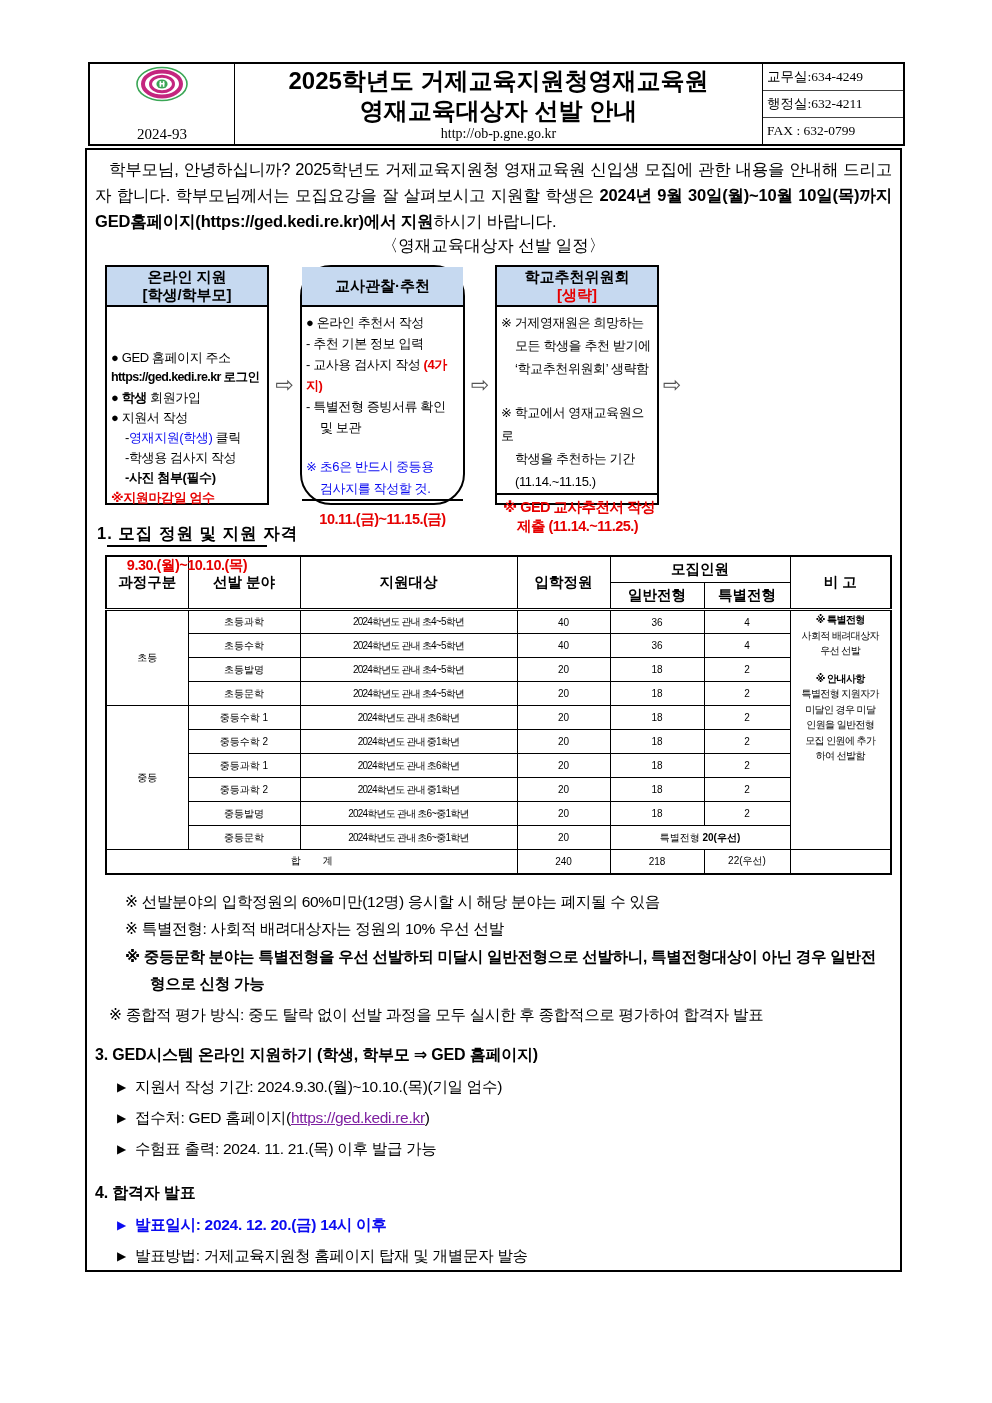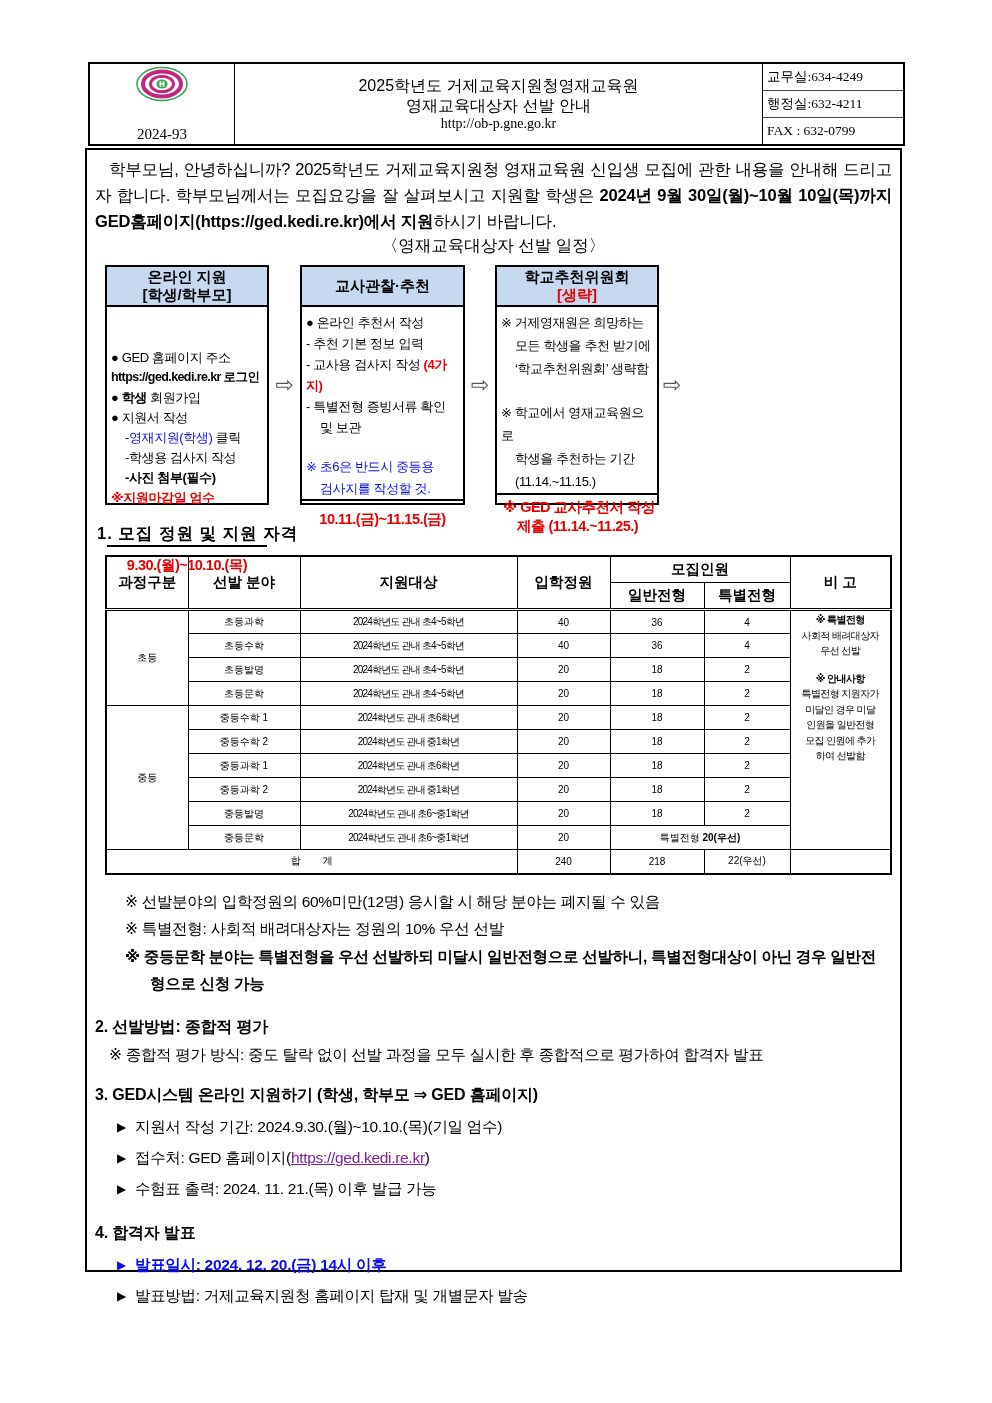--- a/index.html
+++ b/index.html
@@ -4,37 +4,37 @@
 <style>
   * { margin:0; padding:0; box-sizing:border-box; }
   body { background:#ffffff; font-family:"Liberation Sans","DejaVu Sans",sans-serif; color:#000; }
   .page { position:relative; width:992px; height:1403px; background:#fff; overflow:hidden; }
 
   
   .hdr { position:absolute; left:88px; top:62px; width:817px; height:84px; border:2px solid #000; display:flex; }
   .hdr-logo { width:145px; border-right:1px solid #000; display:flex; flex-direction:column; align-items:center; justify-content:center; gap:19px; }
   .doc-no { font-size:15px; font-family:"Liberation Serif","DejaVu Serif",serif; }
   .hdr-title { flex:1; border-right:1px solid #000; display:flex; flex-direction:column; align-items:center; justify-content:center; }
-  .hdr-title .t { font-size:16px; font-weight:normal; line-height:1.22; }
+  .hdr-title .t { font-size:24px; font-weight:bold; line-height:1.22; }
   .hdr-title .u { font-size:14px; font-family:"Liberation Serif","DejaVu Serif",serif; margin-top:1px;text-align:right; }
   .hdr-contact { width:140px; display:flex; flex-direction:column; font-size:13.5px; font-family:"Liberation Serif","DejaVu Serif",serif; }
   .hdr-contact > div { flex:1; display:flex; align-items:center; padding-left:4px; border-bottom:1px solid #444; }
   .hdr-contact > div:last-child { border-bottom:none; }
 
   
   .bodybox { position:absolute; left:85px; top:148px; width:817px; height:1124px; border:2px solid #000; padding:6px 8px 0 8px; }
 
   .intro { font-size:16.5px; line-height:1.58; text-align:justify; text-indent:14px; letter-spacing:-0.2px; }
   .intro b { letter-spacing:-0.2px; }
   .sched-title { text-align:center; font-size:16.5px; margin:1px 0 8px 0; }
 
   
   .flow { display:flex; margin-left:10px; width:785px; height:240px; }
   .fbox { border:2px solid #000; display:flex; flex-direction:column; background:#fff; }
-  .fbox.b1 { width:164px;gap:36px; } .fbox.b2 { width:165px; } .fbox.b3 { width:164px; } .fbox.b4 { width:205px; }
+  .fbox.b1 { width:164px;gap:36px; } .fbox.b2 { width:165px;border-radius:31px; } .fbox.b3 { width:164px; } .fbox.b4 { width:205px; }
   .fhead { background:#c6d9f0; border-bottom:2px solid #000; min-height:40px; display:flex; flex-direction:column; justify-content:center; text-align:center; font-weight:bold; font-size:15px; line-height:1.22; }
   .fbox.b4 .fhead { font-size:14px; letter-spacing:-0.5px; }
   .fbody { flex:1; padding:5px 3px 0 4px; font-size:13px; line-height:1.62; letter-spacing:-0.4px; }
   .fbox.b1 .fbody { line-height:1.55; }
   .fbox.b3 .fbody { line-height:1.75;border-radius:28px; }
   .fbox.b4 .fbody { font-size:12.5px; line-height:1.85; }
   .ffoot { border-top:2px solid #000; text-align:center; color:#e60000; font-weight:bold; font-size:14.5px; padding:9px 0; line-height:1.3; letter-spacing:-0.5px; }
   .fbox.b3 .ffoot { padding:3px 0; text-align:left; padding-left:6px; }
   .spacer { display:flex; align-items:center; justify-content:center; }
   .sp1 { width:31px; } .sp2 { width:30px; } .sp3 { width:26px; }
@@ -292,21 +292,20 @@
         </tr>
       </tbody>
     </table>
 
     <div class="notes">
       <div>※ 선발분야의 입학정원의 60%미만(12명) 응시할 시 해당 분야는 폐지될 수 있음</div>
       <div>※ 특별전형: 사회적 배려대상자는 정원의 10% 우선 선발</div>
       <div class="bld hang">※ 중등문학 분야는 특별전형을 우선 선발하되 미달시 일반전형으로 선발하니, 특별전형대상이 아닌 경우 일반전형으로 신청 가능</div>
     </div>
 
-    <div class="sec-h">2. 선발방법: 종합적 평가</div>
     <div class="sub-note">※ 종합적 평가 방식: 중도 탈락 없이 선발 과정을 모두 실시한 후 종합적으로 평가하여 합격자 발표</div>
 
     <div class="sec-h">3. GED시스템 온라인 지원하기 (학생, 학부모 ⇒ GED 홈페이지)</div>
     <div class="items">
       <div class="it"><span class="tri">▶</span><span>지원서 작성 기간: 2024.9.30.(월)~10.10.(목)(기일 엄수)</span></div>
       <div class="it"><span class="tri">▶</span><span>접수처: GED 홈페이지(</span><a class="lnk" href="#">https://ged.kedi.re.kr</a><span>)</span></div>
       <div class="it"><span class="tri">▶</span><span>수험표 출력: 2024. 11. 21.(목) 이후 발급 가능</span></div>
     </div>
 
     <div class="sec-h">4. 합격자 발표</div>

